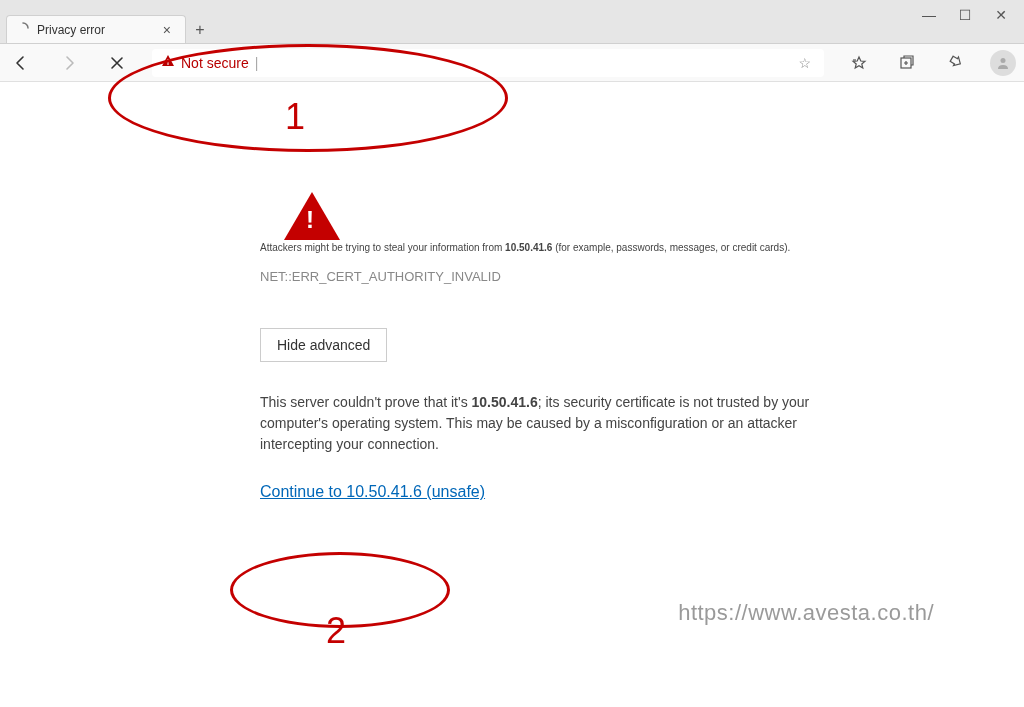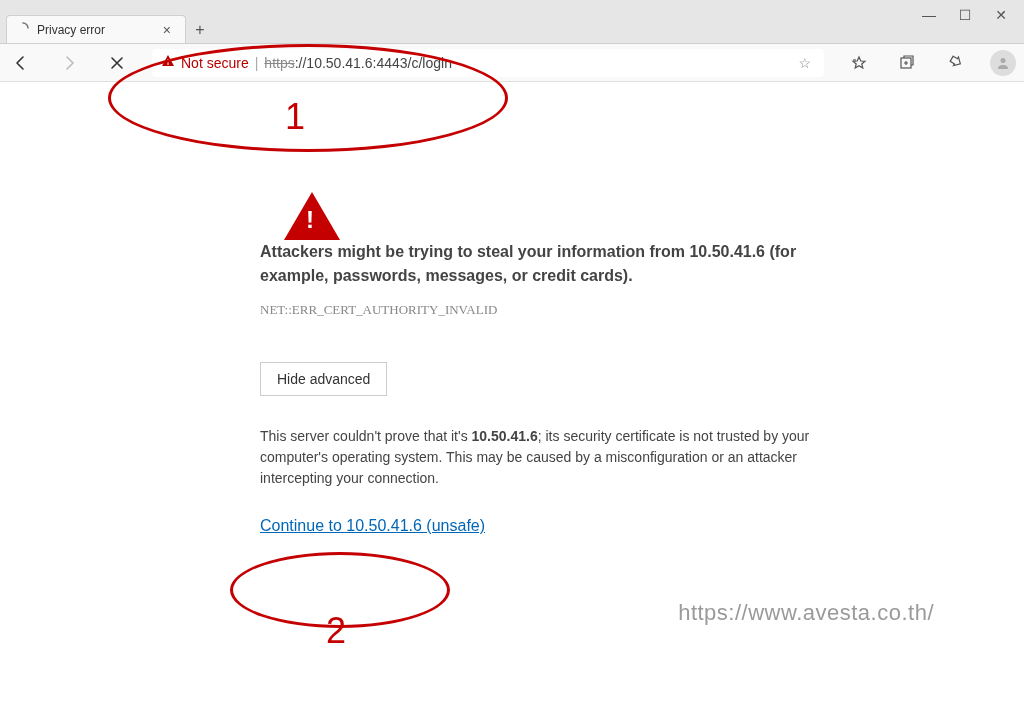--- a/index.html
+++ b/index.html
@@ -26,22 +26,22 @@
   .star-right { color: #888; margin-left: auto; padding-right: 4px; }
   .tool-icon { width: 26px; height: 26px; display: flex; align-items: center; justify-content: center; color: #555; }
   .profile { width: 26px; height: 26px; border-radius: 50%; background: #ddd; display:flex; align-items:center; justify-content:center; color:#888; }
 
   
   .content-area { position: relative; background: #fff; width: 100%; height: calc(100% - 68px); }
   .err-block { position: absolute; left: 260px; top: 110px; width: 600px; }
   .warn-tri { width: 0; height: 0; border-left: 28px solid transparent; border-right: 28px solid transparent; border-bottom: 48px solid #c40000; position: relative; margin-left: 24px; }
   .warn-tri .exmark { position: absolute; left: -6px; top: 14px; color: #fff; font-weight: bold; font-size: 24px; }
   h1.err-title { font-size: 24px; font-weight: 700; color: #111; margin: 30px 0 18px 0; }
-  .err-desc { font-size: 16px; color: #444; line-height: 1.5; max-width: 580px; font-weight: bold; }
-  .err-code { font-size: 13px; color: #888; margin-top: 14px; font-family: Liberation Serif, serif; }
+  .err-desc { font-size: 10px; color: #444; line-height: 1.5; max-width: 580px; }
+  .err-code { font-size: 13px; color: #888; margin-top: 14px; }
   .btn-row { display: flex; justify-content: space-between; align-items: flex-start; margin-top: 44px; max-width: 580px; }
   .btn-hide { background: #fff; border: 1px solid #ccc; padding: 8px 16px; font-size: 14px; color: #333; }
   .btn-safety { background: #0067b8; color: #fff; border: none; padding: 10px 18px; font-size: 14px; font-weight: 600; }
   .adv-text { font-size: 14px; color: #444; line-height: 1.5; margin-top: 30px; max-width: 580px; }
   .continue-link { display: inline-block; margin-top: 28px; font-size: 16px; color: #0067b8; text-decoration: underline; }
 
   
   .anno-circle { position: absolute; border: 3px solid #c40000; border-radius: 50%; pointer-events: none; }
   .anno-label { position: absolute; color: #c40000; font-size: 36px; font-weight: 400; pointer-events: none; font-family: Arial, sans-serif; }
   .watermark { position: absolute; right: 90px; bottom: 95px; color: #9a9a9a; font-size: 22px; letter-spacing: 0.5px; }
@@ -90,23 +90,20 @@
   <div class="addr-bar">
     <span>
       <svg width="14" height="14" viewBox="0 0 14 14">
           <path d="M7 1 L13 12 L1 12 Z" fill="#b80000"></path>
           <rect x="6.3" y="5" width="1.4" height="3.5" fill="#fff"></rect>
           <rect x="6.3" y="9.3" width="1.4" height="1.4" fill="#fff"></rect>
         </svg>
     </span>
     <span class="not-secure">Not secure</span>
     <span class="sep">|</span>
-    <span>
-      <span class="url-https">https</span><span class="url-rest">://10.50.41.6:4443/c/login</span>
-    </span>
     <span class="star-right">☆</span>
   </div>
   <div class="tool-icon">
     <svg width="16" height="16" viewBox="0 0 16 16">
         <path d="M8 2 L9.8 6 L14 6.3 L10.8 9 L11.8 13 L8 10.8 L4.2 13 L5.2 9 L2 6.3 L6.2 6 Z" fill="none" stroke="#555" stroke-width="1.2"></path>
         <path d="M2 5 L5 5" stroke="#555" stroke-width="1.2"></path>
       </svg>
   </div>
   <div class="tool-icon">
     <svg width="16" height="16" viewBox="0 0 16 16">

